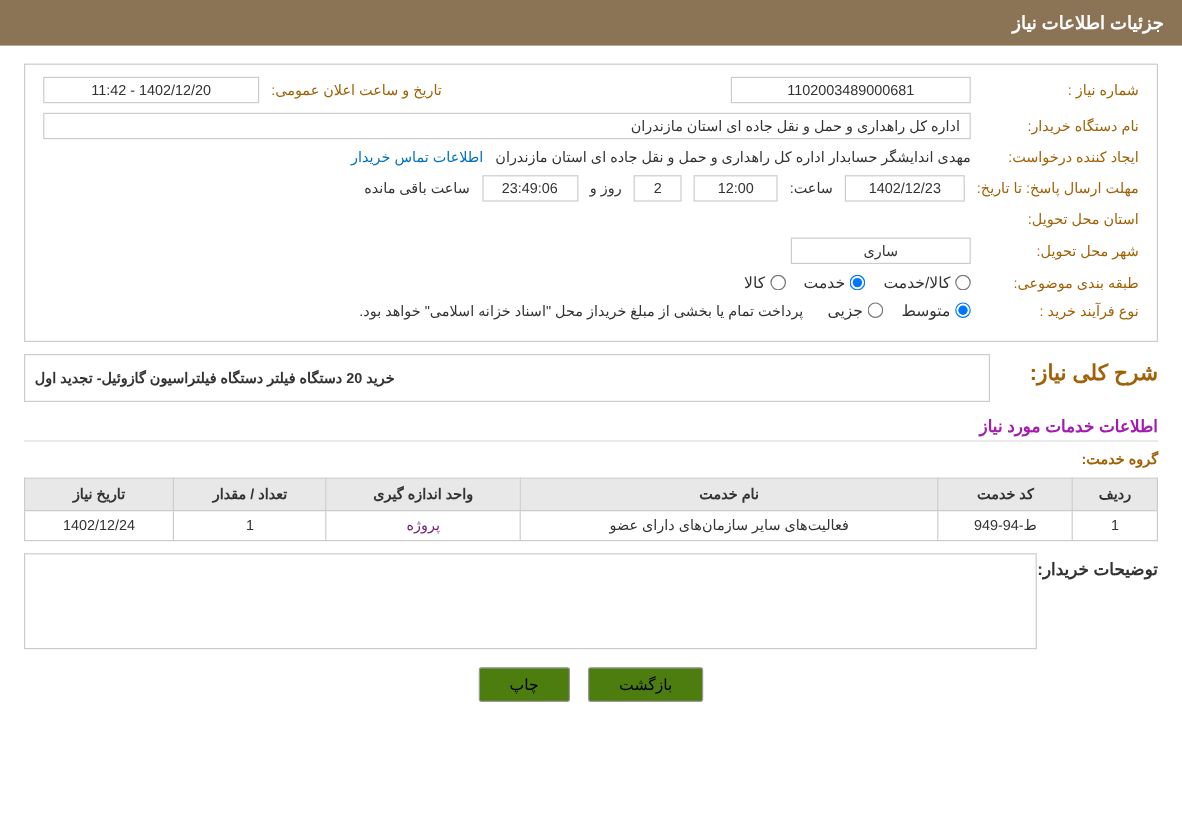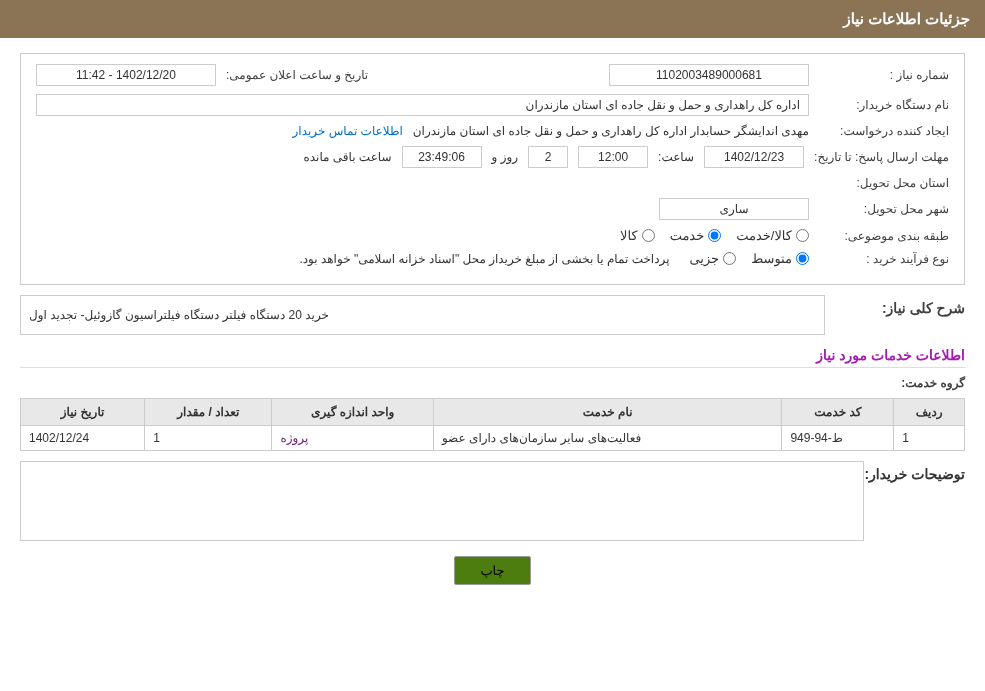--- a/index.html
+++ b/index.html
@@ -32,21 +32,21 @@
       padding: 10px 15px;
       margin-bottom: 10px;
     }
     .row {
       display: flex;
       align-items: center;
       margin-bottom: 8px;
       gap: 10px;
     }
     .label {
-      color: #404040;
+      color: #a16207;
       white-space: nowrap;
       min-width: 130px;
       text-align: right;
       font-size: 12px;
     }
     .value-box {
       border: 1px solid #ccc;
       padding: 3px 8px;
       background: #fff;
       min-width: 120px;
@@ -92,21 +92,21 @@
     table th {
       background: #e8e8e8;
       border: 1px solid #ccc;
       padding: 6px 8px;
       text-align: center;
       font-weight: bold;
     }
     table td {
       border: 1px solid #ccc;
       padding: 5px 8px;
-      text-align: left;
+      text-align: center;
     }
     .textarea-box {
       border: 1px solid #ccc;
       width: 100%;
       min-height: 80px;
       background: #fff;
       padding: 5px;
       resize: none;
       font-family: Tahoma, Arial, sans-serif;
       font-size: 12px;
@@ -159,20 +159,21 @@
       border: 1px solid #ccc;
       padding: 3px 8px;
       background: #fff;
       width: 100%;
       text-align: center;
       font-size: 12px;
       min-height: 40px;
       display: flex;
       align-items: center;
       justify-content: flex-end;
+      font-weight: bold;
     }
   </style>
 </head>
 <body>
 
 <div class="page-wrapper">
 
   <div class="header-bar">
     <span>جزئیات اطلاعات نیاز</span>
   </div>
@@ -249,21 +250,21 @@
             <input type="radio" name="process" style="">
             <span>جزیی</span>
           </div>
         </div>
         <span class="value-text" style="margin-right:10px;">پرداخت تمام یا بخشی از مبلغ خریداز محل "اسناد خزانه اسلامی" خواهد بود.</span>
       </div>
 
     </div>
 
     <div class="row" style="align-items:flex-start; margin-bottom:10px;">
-      <span class="label" style="font-weight:bold; font-size:14px; padding-top:5px;">شرح کلی نیاز:</span>
+      <span class="label" style="font-weight:bold; font-size:18px; padding-top:5px;">شرح کلی نیاز:</span>
       <div class="need-description-box">خرید 20 دستگاه فیلتر دستگاه فیلتراسیون گازوئیل- تجدید اول</div>
     </div>
 
     <div class="section-title">اطلاعات خدمات مورد نیاز</div>
 
     <div class="group-service-row">
       <span class="label" style="font-weight:bold;">گروه خدمت:</span>
     </div>
 
     <div class="table-container">
@@ -290,17 +291,18 @@
           </tbody>
       </table>
     </div>
 
     <div class="buyer-desc-section">
       <span class="buyer-desc-label">توضیحات خریدار:</span>
       <textarea class="textarea-box" style=""></textarea>
     </div>
 
     <div class="buttons-row">
+      <button class="btn">بازگشت</button>
       <button class="btn">چاپ</button>
     </div>
 
   </div>
 </div>
 
 </body></html>

